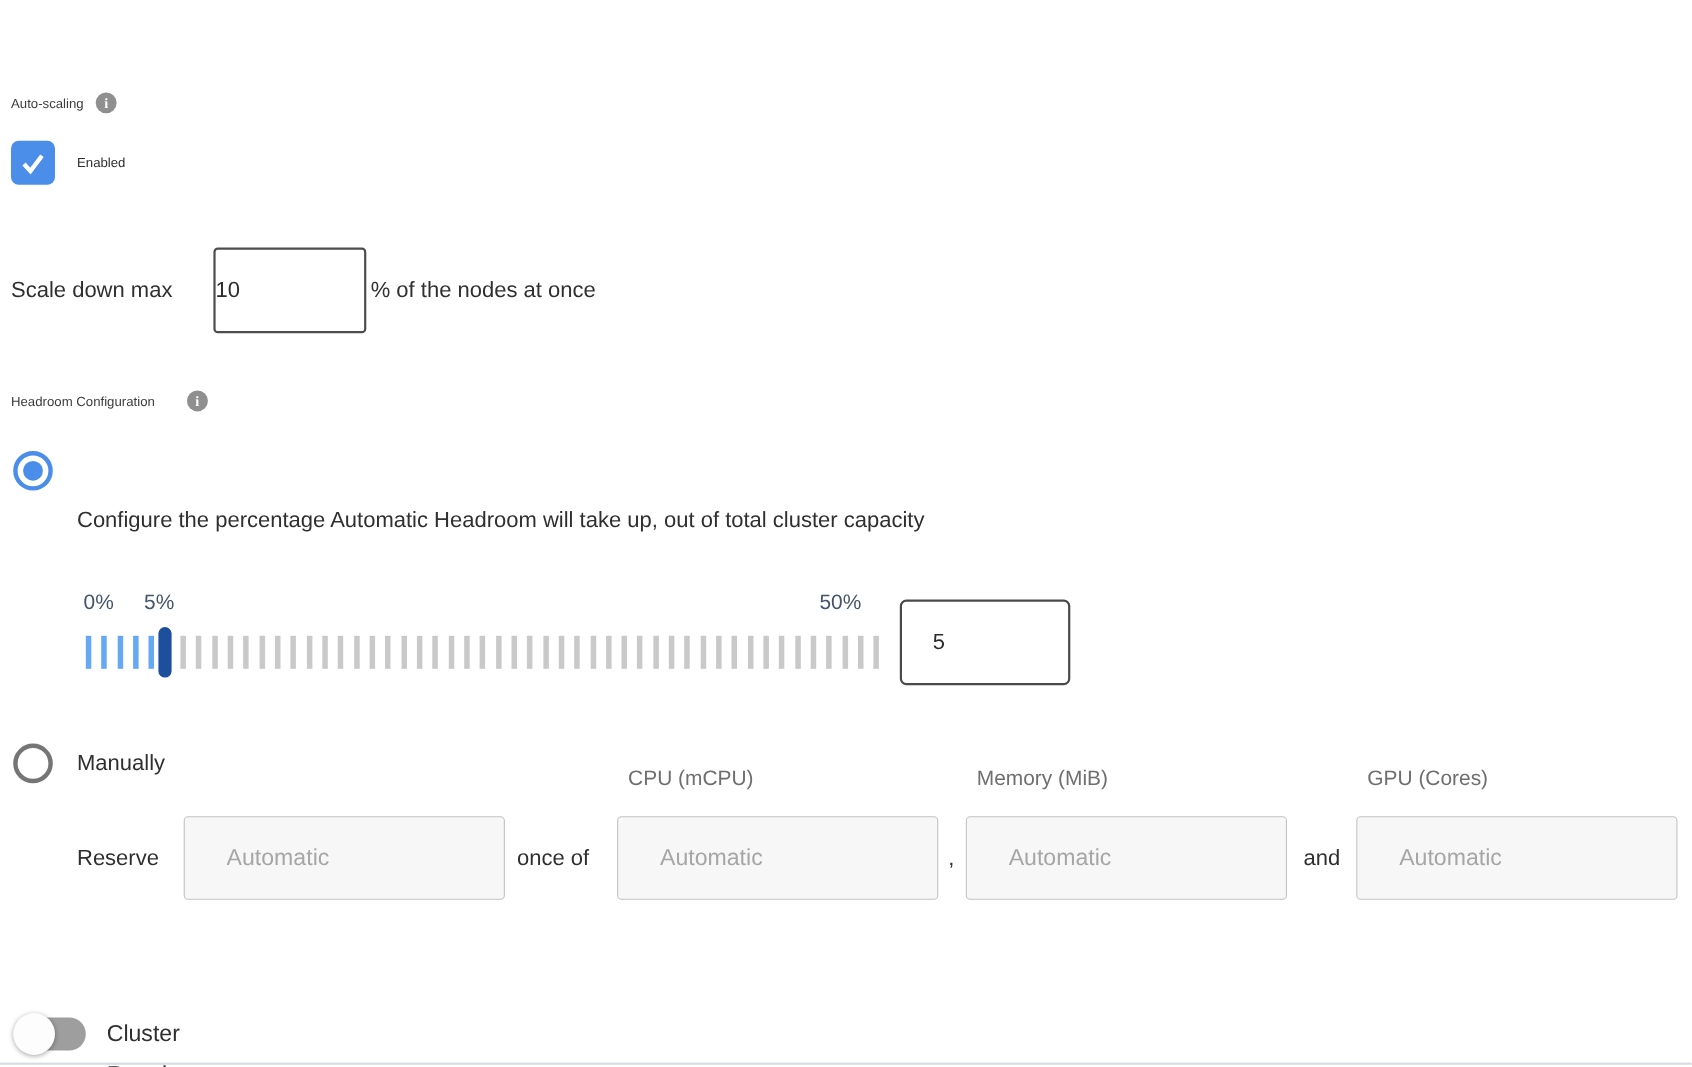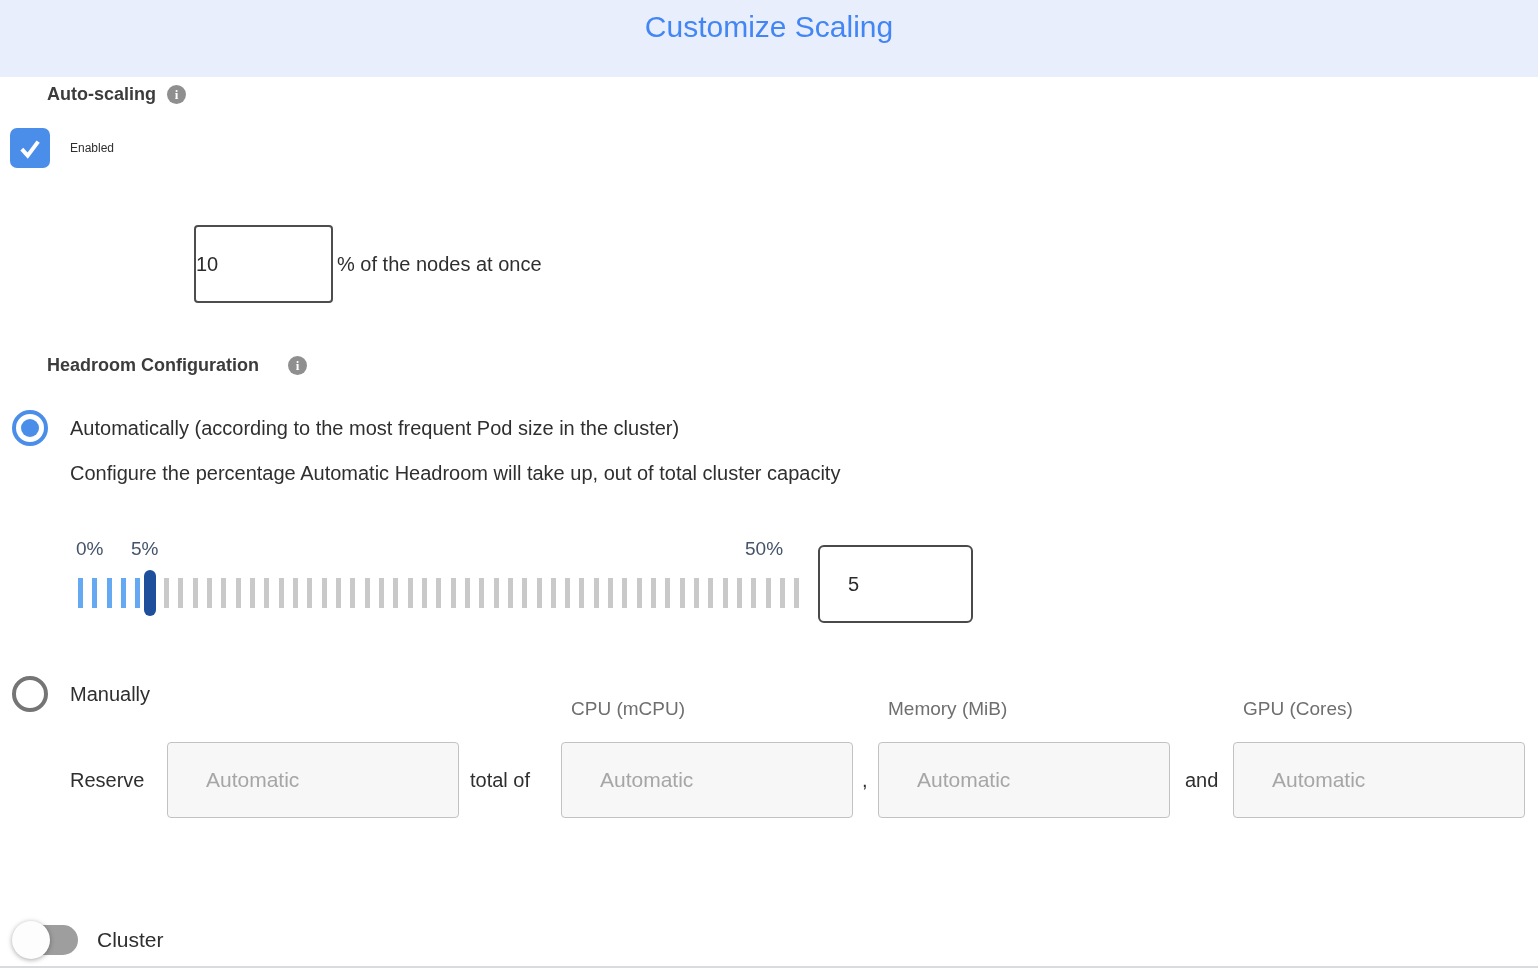--- a/index.html
+++ b/index.html
@@ -20,21 +20,21 @@
     font-family:"Liberation Sans", sans-serif;color:var(--text-body);overflow:hidden;}
   .stage{position:relative;width:1538px;height:970px;background:#fff;}
 
   
   .header-band{position:absolute;left:0;top:0;width:1538px;height:77px;
     background:var(--band-bg);display:flex;align-items:flex-start;justify-content:center;}
   .header-title{margin-top:10px;font-size:30px;color:var(--title-blue);font-weight:400;}
 
   
   .section-label-row{position:absolute;left:10px;display:flex;align-items:center;gap:11px;}
-  .section-label{font-size:18px;font-weight:700;color:var(--text-dark);margin-left:37px;}
+  .section-label{font-size:12px;font-weight:400;color:var(--text-dark);}
   .info-icon{width:19px;height:19px;border-radius:50%;background:#8f8f8f;color:#fff;
     display:flex;align-items:center;justify-content:center;
     font-size:13px;font-weight:700;font-family:"Liberation Serif", serif;cursor:pointer;}
 
   
   .checkbox-row{position:absolute;left:10px;top:128px;display:flex;align-items:center;}
   .checkbox{width:40px;height:40px;border-radius:7px;background:var(--accent-blue);
     display:flex;align-items:center;justify-content:center;cursor:pointer;}
   .checkbox svg{display:block;}
   .checkbox-label{margin-left:20px;font-size:12px;color:var(--text-body);}
@@ -87,55 +87,52 @@
     background:#fdfdfd;box-shadow:0 1px 5px rgba(0,0,0,.35);cursor:pointer;}
   .toggle-label{position:absolute;left:97px;top:0;line-height:38px;font-size:21px;color:var(--text-body);}
 
   .bottom-divider{position:absolute;left:0;top:966px;width:1538px;height:2px;background:#d8dbe0;}
 </style>
 </head>
 <body>
 
 <div class="stage">
 
-  <div class="header-band">
-    <div class="header-title">Customize Scaling</div>
-  </div>
 
   <div class="section-label-row" style="top:84px;">
     <span class="section-label">Auto-scaling</span>
     <span class="info-icon">i</span>
   </div>
 
   <div class="checkbox-row">
     <div class="checkbox">
       <span>
         <svg width="28" height="28" viewBox="0 0 24 24">
           <polyline points="5,13 10,18.5 19,6.5" fill="none" stroke="#ffffff" stroke-width="3.4"></polyline>
         </svg>
       </span>
     </div>
     <span class="checkbox-label">Enabled</span>
   </div>
 
   <div class="scaledown-row">
+    <span class="scaledown-prefix">Scale down max</span>
     <input class="scaledown-input" type="text" value="10" style="">
     <span class="scaledown-suffix">% of the nodes at once</span>
   </div>
 
   <div class="section-label-row" style="top:355px;gap:29px;">
     <span class="section-label">Headroom Configuration</span>
     <span class="info-icon">i</span>
   </div>
 
   <div class="radio-row" style="left:12px;top:410px;">
     <div class="radio selected">
       <div class="radio-dot"></div>
     </div>
-    <span class="radio-label">Automatically (according to the most frequent Pod size in the cluster)</span>
   </div>
 
   <div class="auto-desc">Configure the percentage Automatic Headroom will take up, out of total cluster capacity</div>
 
   <span class="slider-label" style="left:76px;">0%</span>
   <span class="slider-label" style="left:131px;">5%</span>
   <span class="slider-label" style="left:745px;">50%</span>
 
   <div class="slider-track">
     <div class="slider-handle" style="left: 65.7px;"></div>
@@ -199,21 +196,21 @@
     <span class="radio-label">Manually</span>
   </div>
 
   <span class="col-header" style="left:561px;">CPU (mCPU)</span>
   <span class="col-header" style="left:878px;">Memory (MiB)</span>
   <span class="col-header" style="left:1233px;">GPU (Cores)</span>
 
   <div class="reserve-row">
     <span class="reserve-text" style="left:70px;">Reserve</span>
     <input class="auto-input" style="left: 167px;" type="text" placeholder="Automatic">
-    <span class="reserve-text" style="left:470px;">total of</span>
+    <span class="reserve-text" style="left:470px;">once of</span>
     <input class="auto-input" style="left: 561px;" type="text" placeholder="Automatic">
     <span class="reserve-text" style="left:862px;">,</span>
     <input class="auto-input" style="left: 878px;" type="text" placeholder="Automatic">
     <span class="reserve-text" style="left:1185px;">and</span>
     <input class="auto-input" style="left: 1233px;" type="text" placeholder="Automatic">
   </div>
 
   <div class="toggle-row">
     <div class="toggle"></div>
     <div class="toggle-knob"></div>

